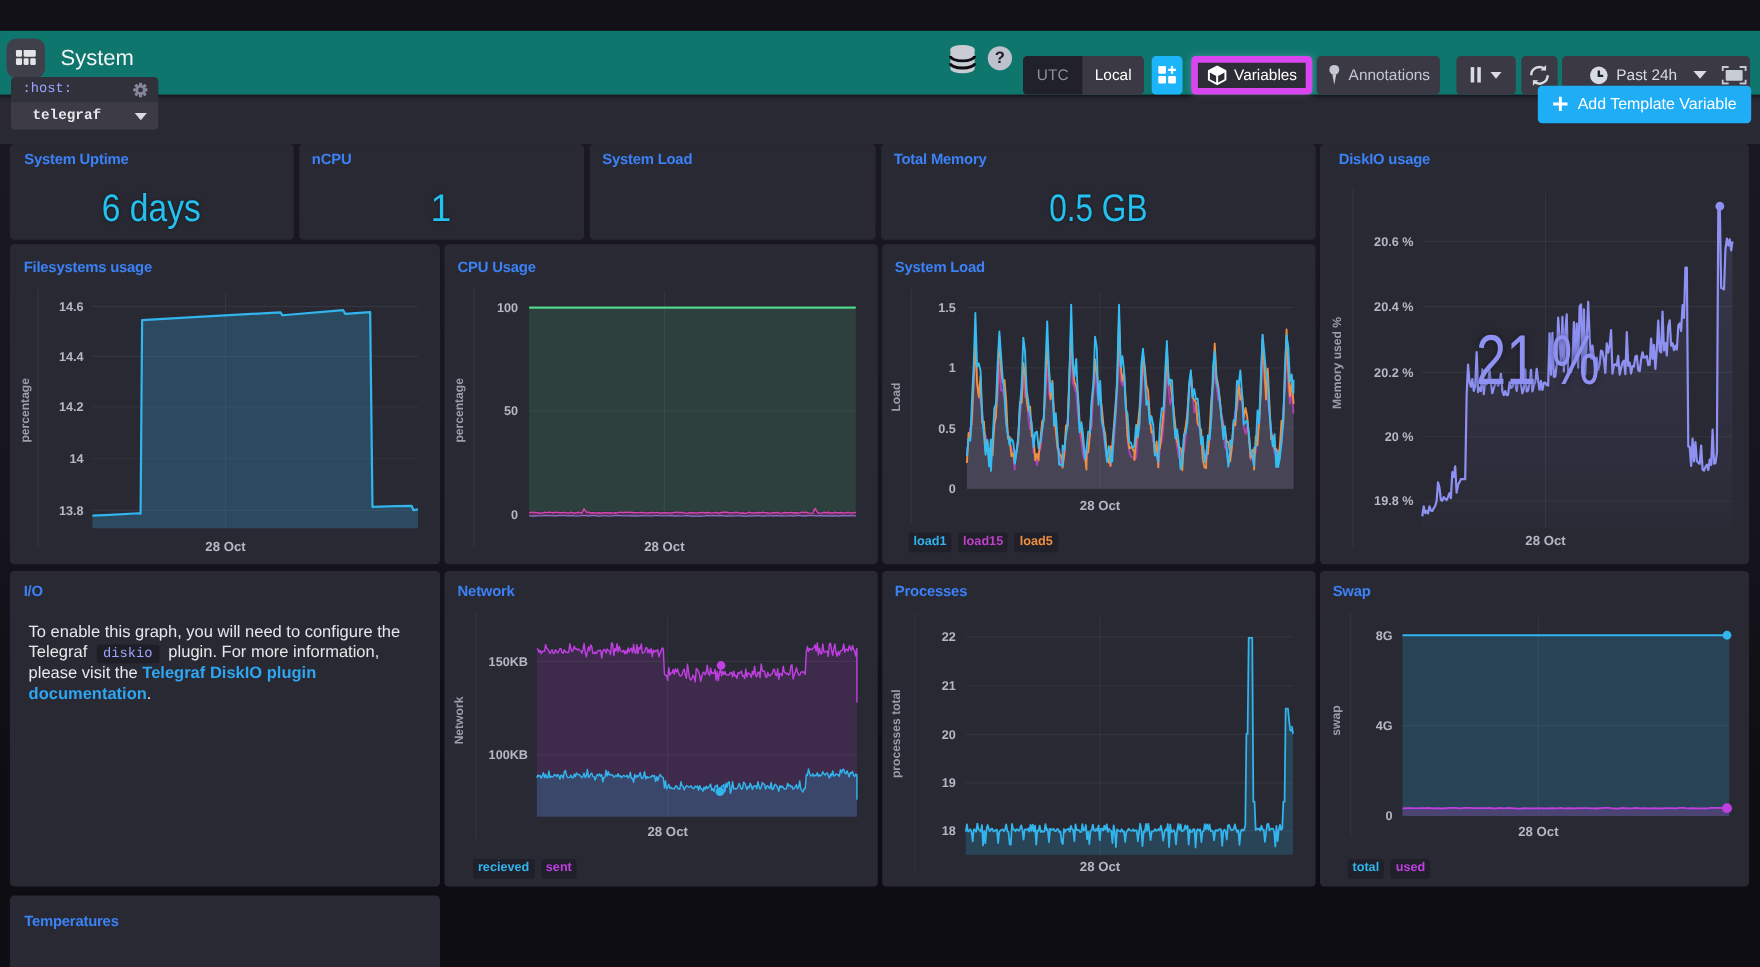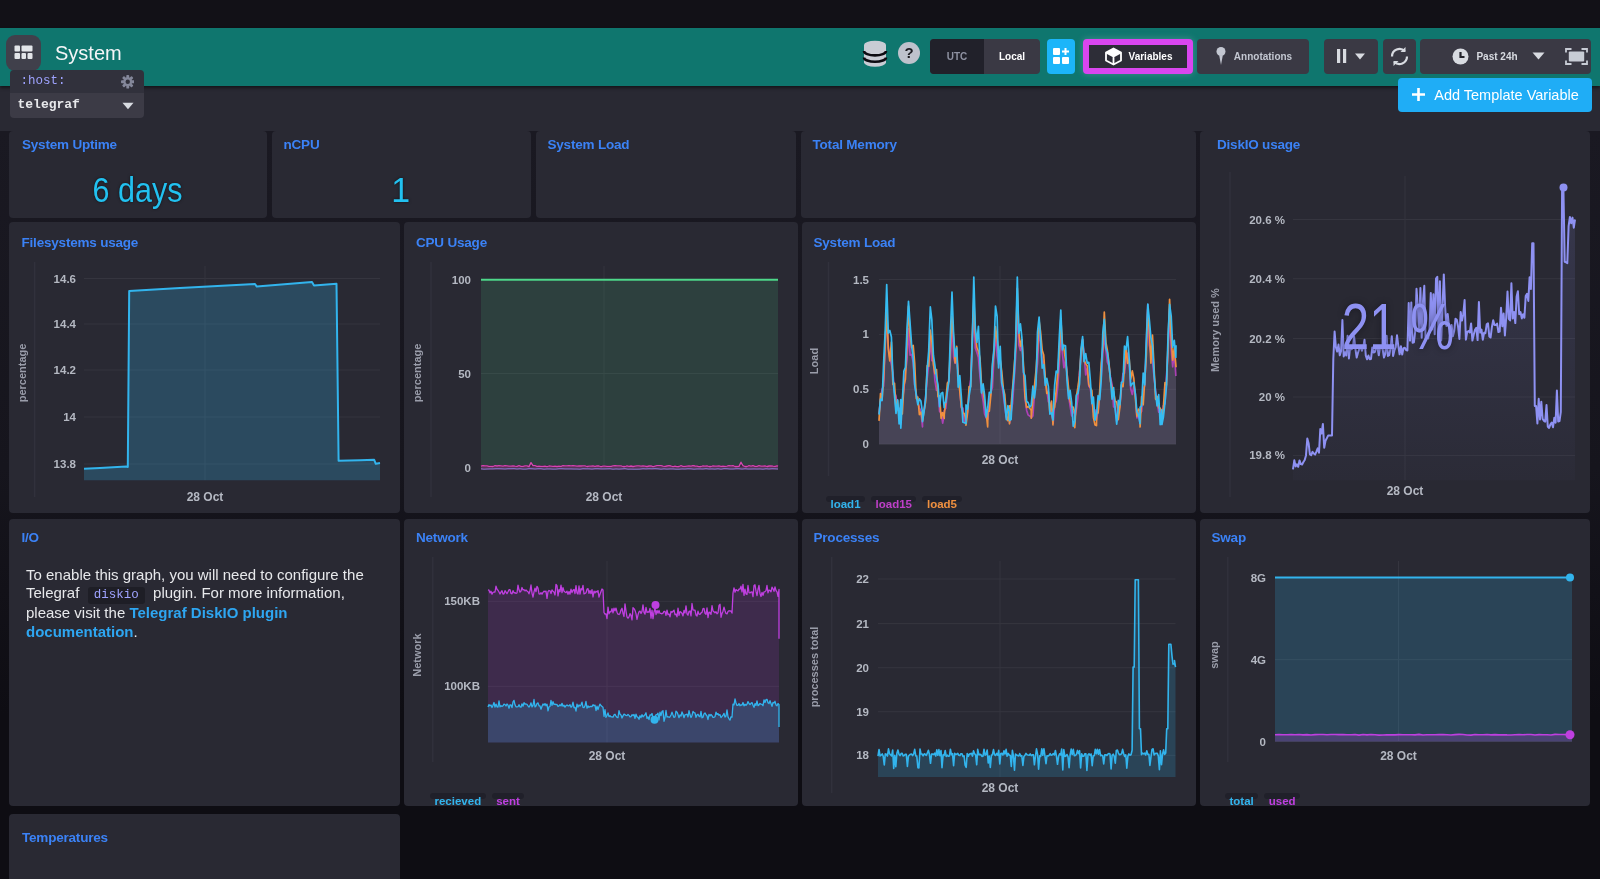--- a/index.html
+++ b/index.html
@@ -4,25 +4,25 @@
 html,body { width:1600px; height:879px; overflow:hidden; background:#121117; font-family:"Liberation Sans",sans-serif; }
 #page { position:relative; width:1600px; height:879px; }
 #nav { position:absolute; left:0; top:0; width:1600px; height:58px; background:#0f766e; box-shadow:0 2px 3px rgba(0,0,0,0.5);margin-top:28px; }
 #cbar { position:absolute; left:0; top:58px; width:1600px; height:73px; background:#292933; }
 #gridbg { position:absolute; left:0; top:131px; width:1600px; height:748px; background:linear-gradient(#1a1922 0%,#16151d 45%,#0e0d13 78%); }
 .cell { position:absolute; background:#292933; border-radius:4px; }
 .ct { position:absolute; font-size:13.5px; font-weight:bold; color:#3b82f6; letter-spacing:-0.2px; }
 .stat { position:absolute; text-align:center; font-size:35px; font-weight:normal; color:#22c1f0; text-shadow:0 0 3px rgba(0,0,0,0.6); }
 #charts { position:absolute; left:0; top:0; }
 .legend { position:absolute; display:flex; gap:6px; height:18px; }
-.pill { background:#20202a; border-radius:3px; font-size:11.5px; font-weight:bold; padding:1.5px 4.5px 2.5px;margin-top:12px; }
+.pill { background:#20202a; border-radius:3px; font-size:11.5px; font-weight:bold; padding:1.5px 4.5px 2.5px; }
 
 #navicon { position:absolute; left:6px; top:7px; width:35px; height:36px; background:#40404b; border-radius:9px; }
 #navtitle { position:absolute; left:55px; top:13.5px; font-size:20px; color:#f4f5f7; }
-.nbtn { position:absolute; top:11px; height:34.5px; background:#3a3944; border-radius:4px; color:#d8dbe1; font-size:10px; font-weight:bold; display:flex; align-items:center; justify-content:center; }
+.nbtn { position:absolute; top:23px; height:34.5px; background:#3a3944; border-radius:4px; color:#d8dbe1; font-size:14px; font-weight:normal; display:flex; align-items:center; justify-content:center; }
 </style></head>
 <body>
 <div id="page">
 <div id="gridbg"></div>
 <div class="cell" style="left:9px;top:131px;width:258px;height:86.5px"></div>
 <div class="cell" style="left:271.5px;top:131px;width:259px;height:86.5px"></div>
 <div class="cell" style="left:535.5px;top:131px;width:260px;height:86.5px"></div>
 <div class="cell" style="left:800.5px;top:131px;width:395px;height:86.5px"></div>
 <div class="cell" style="left:1199.5px;top:131px;width:390.5px;height:382px"></div>
 <div class="cell" style="left:9px;top:221.5px;width:391px;height:291.5px"></div>
@@ -115,21 +115,21 @@
         <rect x="-1.7" y="-8" width="3.4" height="16" rx="1"></rect>
         <rect x="-1.7" y="-8" width="3.4" height="16" rx="1" transform="rotate(45)"></rect>
         <rect x="-1.7" y="-8" width="3.4" height="16" rx="1" transform="rotate(90)"></rect>
         <rect x="-1.7" y="-8" width="3.4" height="16" rx="1" transform="rotate(135)"></rect>
         <circle r="5.2"></circle>
       </g>
     </g>
     <circle cx="8" cy="8" r="2.6" fill="#31313c"></circle>
   </svg>
 </div>
-<div style="position:absolute;left:9.5px;top:93px;width:134.5px;height:24.5px;background:#3c3b46;border-radius:0 0 4px 4px;font-family:'Liberation Mono',monospace;font-size:13px;font-weight:bold;color:#e7e8eb;line-height:24px;padding-left:8px">telegraf
+<div style="position:absolute;left:9.5px;top:93px;width:134.5px;height:24.5px;background:#3c3b46;border-radius:0 0 4px 4px;font-family:'Liberation Mono',monospace;font-size:13px;font-weight:bold;color:#e7e8eb;line-height:24px;padding-left:20px">telegraf
   <svg width="12" height="8" viewBox="0 0 13 8" style="position:absolute;right:10px;top:8.5px">
         <path d="M0.5 0.5 h12 l-6 7 z" fill="#d8dbe1"></path>
       </svg>
 </div>
 <div style="position:absolute;left:1398px;top:77.5px;width:194px;height:34px;background:#1fadf6;border-radius:4px;color:#fff;font-size:14.5px;font-weight:normal;display:flex;align-items:center;justify-content:center">
   <svg width="15" height="15" viewBox="0 0 15 15" style="margin-right:8px">
         <path d="M7.5 1 v13 M1 7.5 h13" stroke="#fff" stroke-width="2.6"></path>
       </svg>Add Template Variable
 </div>
 
@@ -144,20 +144,21 @@
 <div class="ct" style="left:21.5px;top:235px">Filesystems usage</div>
 <div class="ct" style="left:416px;top:235px">CPU Usage</div>
 <div class="ct" style="left:813.5px;top:235px">System Load</div>
 <div class="ct" style="left:21.5px;top:529.5px">I/O</div>
 <div class="ct" style="left:416px;top:529.5px">Network</div>
 <div class="ct" style="left:813.5px;top:529.5px">Processes</div>
 <div class="ct" style="left:1211.5px;top:529.5px">Swap</div>
 <div class="ct" style="left:22px;top:829.5px">Temperatures</div>
 <div class="stat" style="left:-12px;top:170px;width:300px"><span style="display:inline-block;transform:scaleX(0.872)">6 days</span></div>
 <div class="stat" style="left:251px;top:170px;width:300px"><span style="display:inline-block;transform:scaleX(0.97)">1</span></div>
+<div class="stat" style="left:848px;top:170px;width:300px"><span style="display:inline-block;transform:scaleX(0.82)">0.5 GB</span></div>
 <svg id="charts" width="1600" height="879" viewBox="0 0 1600 879">
 <line x1="34.6" y1="262" x2="34.6" y2="497" stroke="#31313c" stroke-width="1.5"></line>
 <line x1="84" y1="278.5" x2="380" y2="278.5" stroke="#35353f" stroke-width="1"></line>
 <line x1="84" y1="324" x2="380" y2="324" stroke="#35353f" stroke-width="1"></line>
 <line x1="84" y1="370" x2="380" y2="370" stroke="#35353f" stroke-width="1"></line>
 <line x1="84" y1="417" x2="380" y2="417" stroke="#35353f" stroke-width="1"></line>
 <line x1="84" y1="464" x2="380" y2="464" stroke="#35353f" stroke-width="1"></line>
 <line x1="205" y1="266" x2="205" y2="480.3" stroke="#35353f" stroke-width="1"></line>
 <text x="76" y="282.5" text-anchor="end" font-size="11.5" font-weight="bold" fill="#b4b8c2">14.6</text>
 <text x="76" y="328" text-anchor="end" font-size="11.5" font-weight="bold" fill="#b4b8c2">14.4</text>

